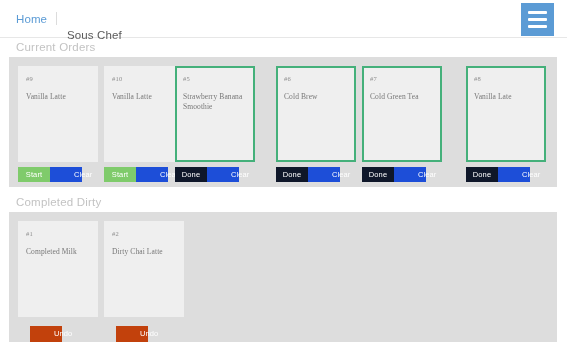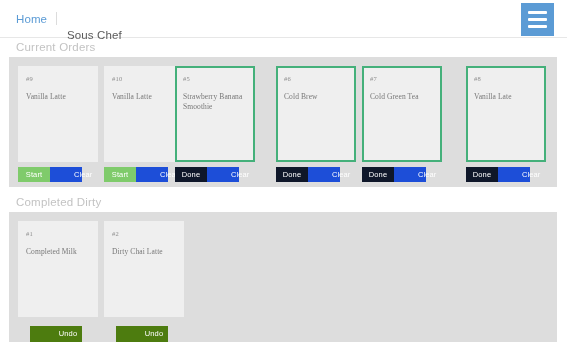--- a/index.html
+++ b/index.html
@@ -159,21 +159,21 @@
     width: 32px;
     cursor: pointer;
     letter-spacing: .1px;
     line-height: 15px;
     text-align: center;
     display: inline-block;
   }
   .btn-start { background: #7fcb6b; }
   .btn-done  { background: #0f172a; }
   .btn-clear { background: #1d4ed8; padding-left: 24px; }
-  .btn-undo  { background: #4d7c0f; width: 52px; height: 16px; line-height: 16px; padding-left: 24px; }
+  .btn-undo  { background: #c2410c; width: 32px; height: 16px; line-height: 16px; padding-left: 24px; }
 
   .undo-actions {
     position: absolute;
     top: 101px;
     left: 12px;
   }
 </style>
 </head>
 <body>
 

